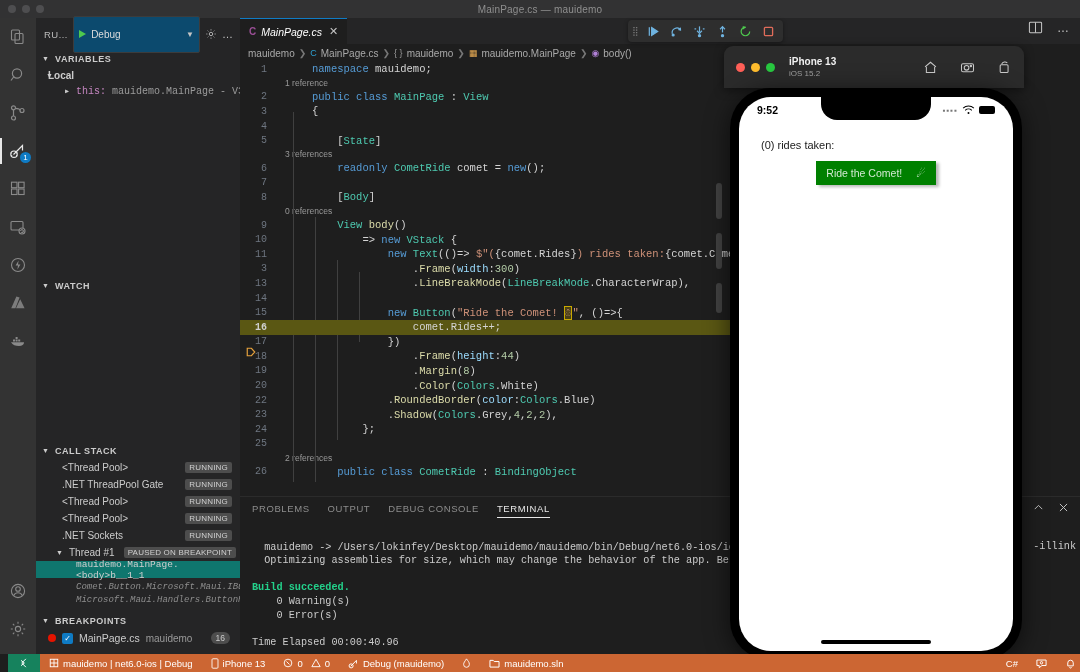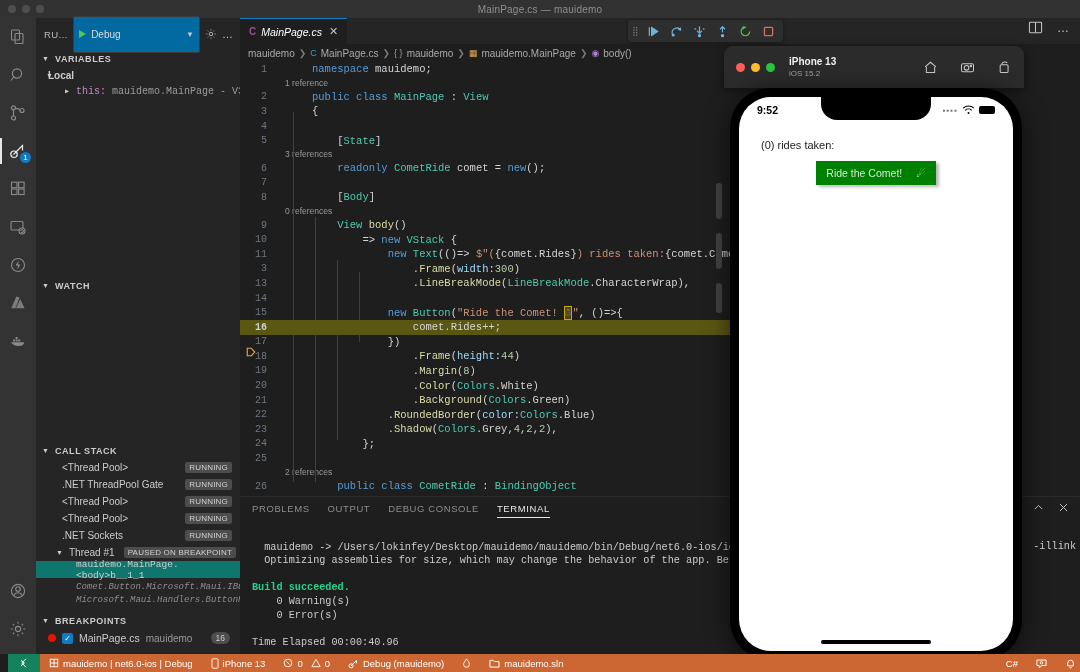--- a/index.html
+++ b/index.html
@@ -48,21 +48,21 @@
   
   .sidebar {
     position: absolute; left: 36px; top: 18px; width: 204px; height: 636px;
     background: #252526; color: #cccccc; font-size: 10px;
   }
   .run-header {
     height: 32px; display: flex; align-items: center; gap: 5px; padding: 0 6px 0 8px;
   }
   .run-label { font-size: 9.5px; color: #bbb; letter-spacing: .3px; }
   .launch-select {
-    flex: 1; height: 37px; background: #0369a1; border: 1px solid #3c3c3c;
+    flex: 1; height: 37px; background: #0c4a6e; border: 1px solid #3c3c3c;
     display: flex; align-items: center; gap: 5px; padding: 0 5px; border-radius: 2px;
   }
   .play-tri {
     width: 0; height: 0; border-left: 7px solid #4ec94e;
     border-top: 4.5px solid transparent; border-bottom: 4.5px solid transparent;
   }
   .launch-name { font-size: 10px; color: #dcdcdc; flex: 1; }
   .chev { color: #c5c5c5; font-size: 8px; }
   .ico-btn { color: #c5c5c5; display: flex; align-items: center; }
 
@@ -489,21 +489,20 @@
           <svg width="10" height="10" viewBox="0 0 12 12" fill="none" stroke="#e8a33d" stroke-width="1.4">
             <path d="M1.5 1.5 L6.5 1.5 L10.5 6 L6.5 10.5 L1.5 10.5 Z"></path>
           </svg>
         </span>
         <span class="gutter">16</span><span class="codetext">                <span class="t-plain">comet.Rides++;</span></span>
       </div>
       <div class="code-line"><span class="gutter">17</span><span class="codetext">            <span class="t-plain">})</span></span></div>
       <div class="code-line"><span class="gutter">18</span><span class="codetext">                <span class="t-plain">.</span><span class="t-fn">Frame</span><span class="t-plain">(</span><span class="t-var">height</span><span class="t-plain">:</span><span class="t-num">44</span><span class="t-plain">)</span></span></div>
       <div class="code-line"><span class="gutter">19</span><span class="codetext">                <span class="t-plain">.</span><span class="t-fn">Margin</span><span class="t-plain">(</span><span class="t-num">8</span><span class="t-plain">)</span></span></div>
       <div class="code-line"><span class="gutter">20</span><span class="codetext">                <span class="t-plain">.</span><span class="t-fn">Color</span><span class="t-plain">(</span><span class="t-type">Colors</span><span class="t-plain">.White)</span></span></div>
-      <div class="code-line"><span class="gutter">21</span><span class="codetext">                <span class="t-plain">.</span><span class="t-fn">Background</span><span class="t-plain">(</span><span class="t-type">Colors</span><span class="t-plain">.Green)</span></span></div>
       <div class="code-line"><span class="gutter">22</span><span class="codetext">            <span class="t-plain">.</span><span class="t-fn">RoundedBorder</span><span class="t-plain">(</span><span class="t-var">color</span><span class="t-plain">:</span><span class="t-type">Colors</span><span class="t-plain">.Blue)</span></span></div>
       <div class="code-line"><span class="gutter">23</span><span class="codetext">            <span class="t-plain">.</span><span class="t-fn">Shadow</span><span class="t-plain">(</span><span class="t-type">Colors</span><span class="t-plain">.Grey,</span><span class="t-num">4</span><span class="t-plain">,</span><span class="t-num">2</span><span class="t-plain">,</span><span class="t-num">2</span><span class="t-plain">),</span></span></div>
       <div class="code-line"><span class="gutter">24</span><span class="codetext">        <span class="t-plain">};</span></span></div>
       <div class="code-line"><span class="gutter">25</span><span class="codetext"></span></div>
       <div class="lens">2 references</div>
       <div class="code-line"><span class="gutter">26</span><span class="codetext">    <span class="t-kw">public class</span> <span class="t-type">CometRide</span> <span class="t-plain">:</span> <span class="t-type">BindingObject</span></span></div>
     </div>
 
     <div style="position:absolute;left:476px;top:165px;width:6px;height:36px;background:#424242;border-radius:3px"></div>
     <div style="position:absolute;left:476px;top:215px;width:6px;height:36px;background:#424242;border-radius:3px"></div>

